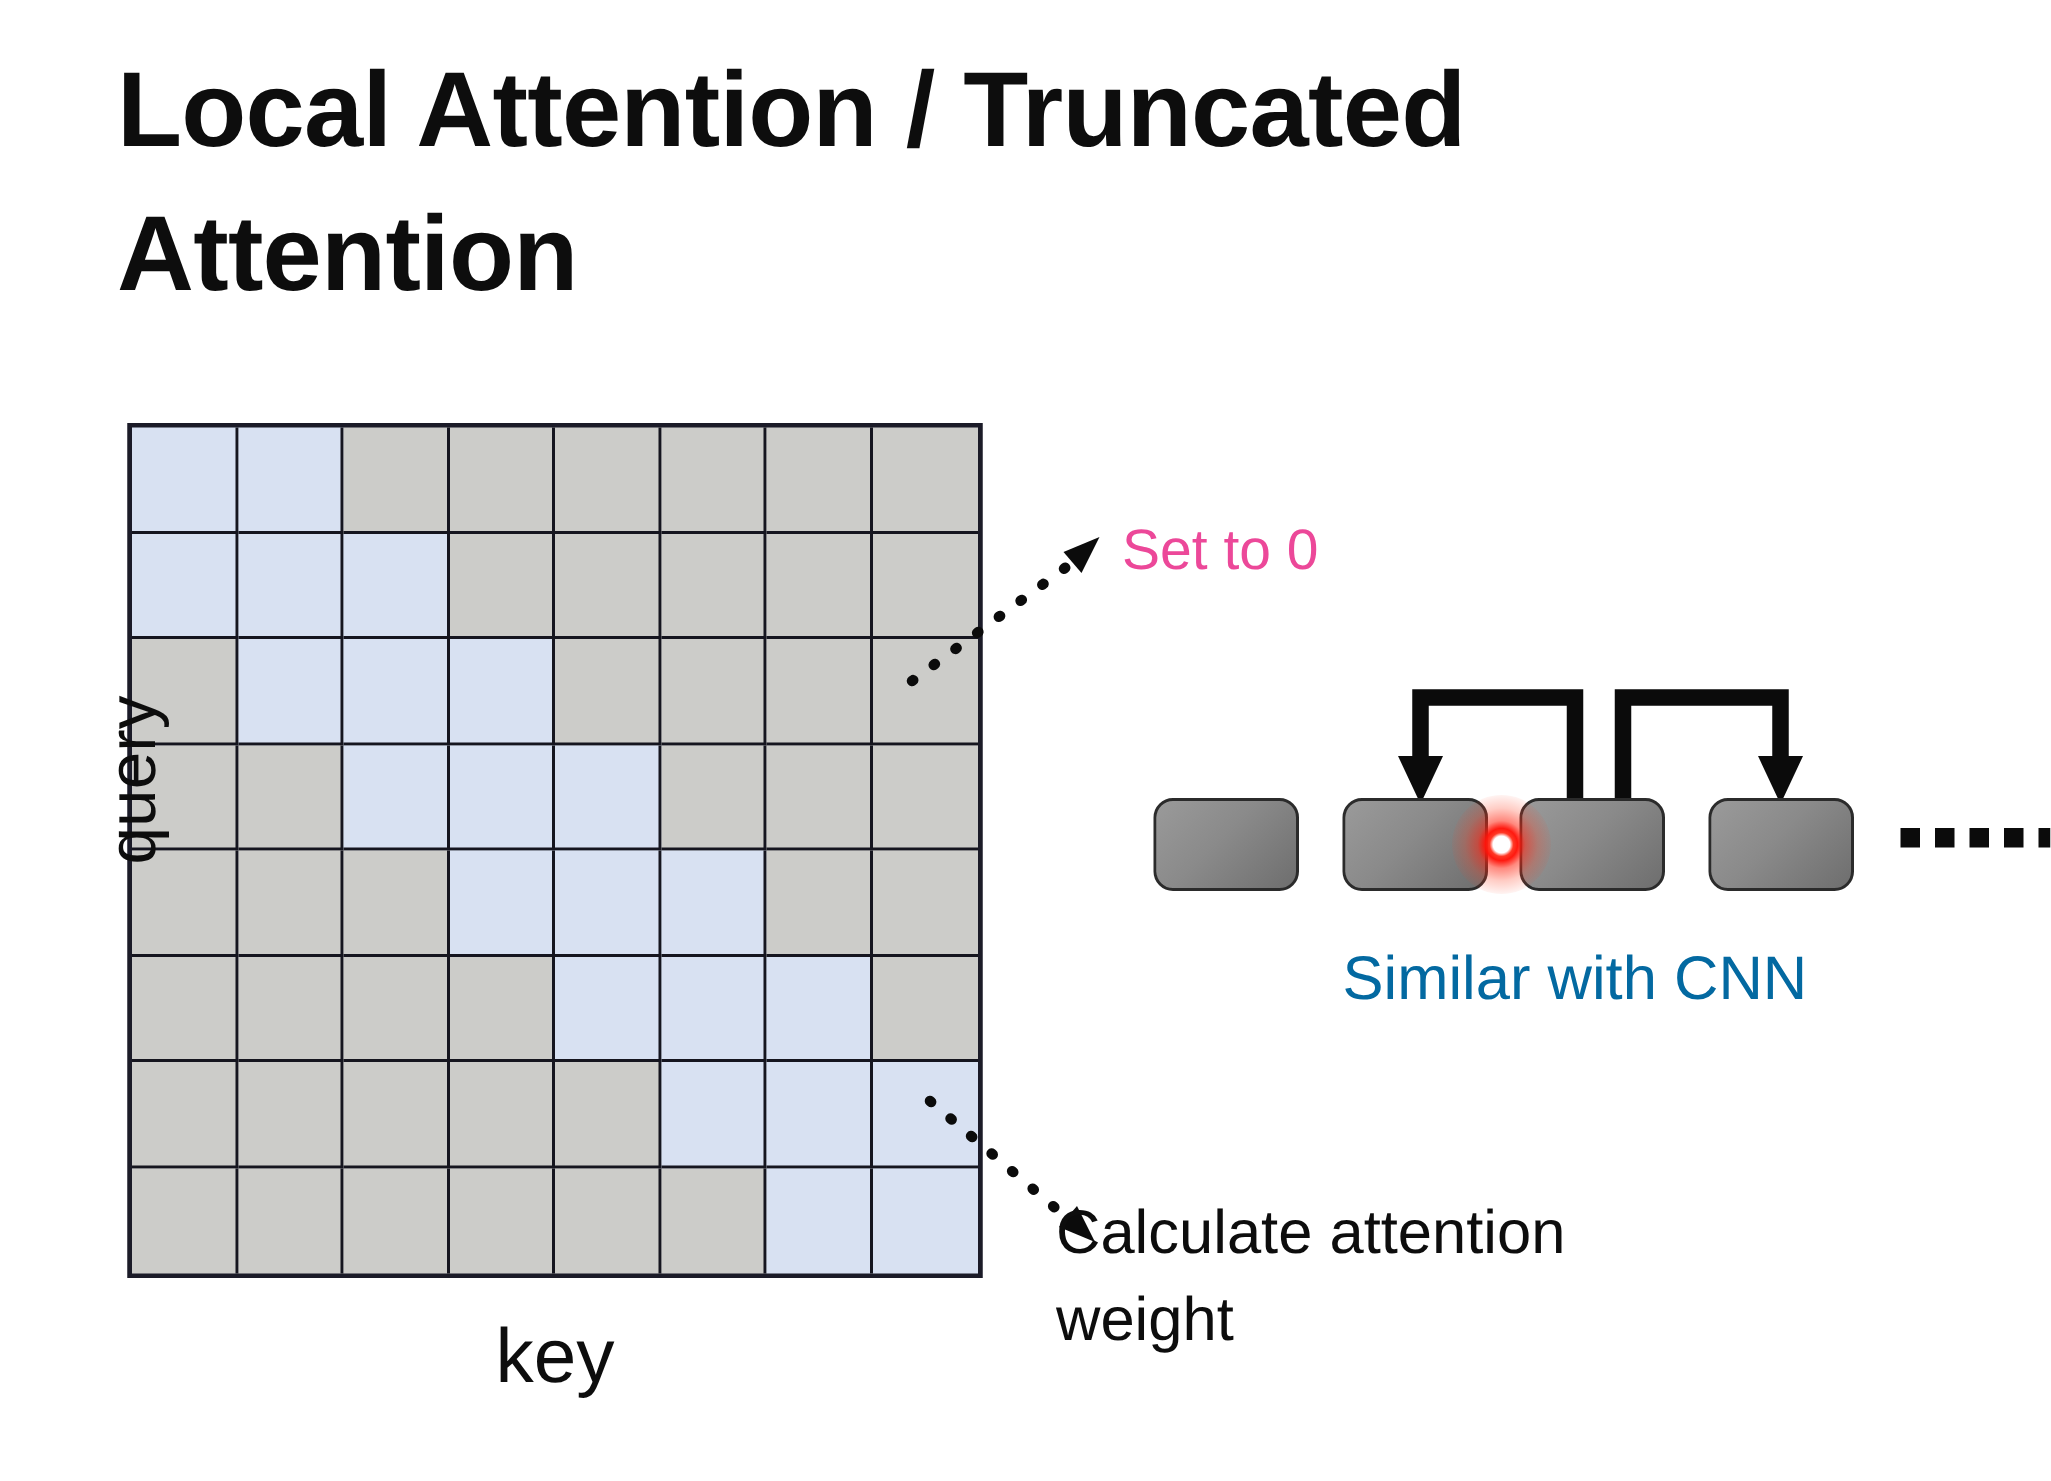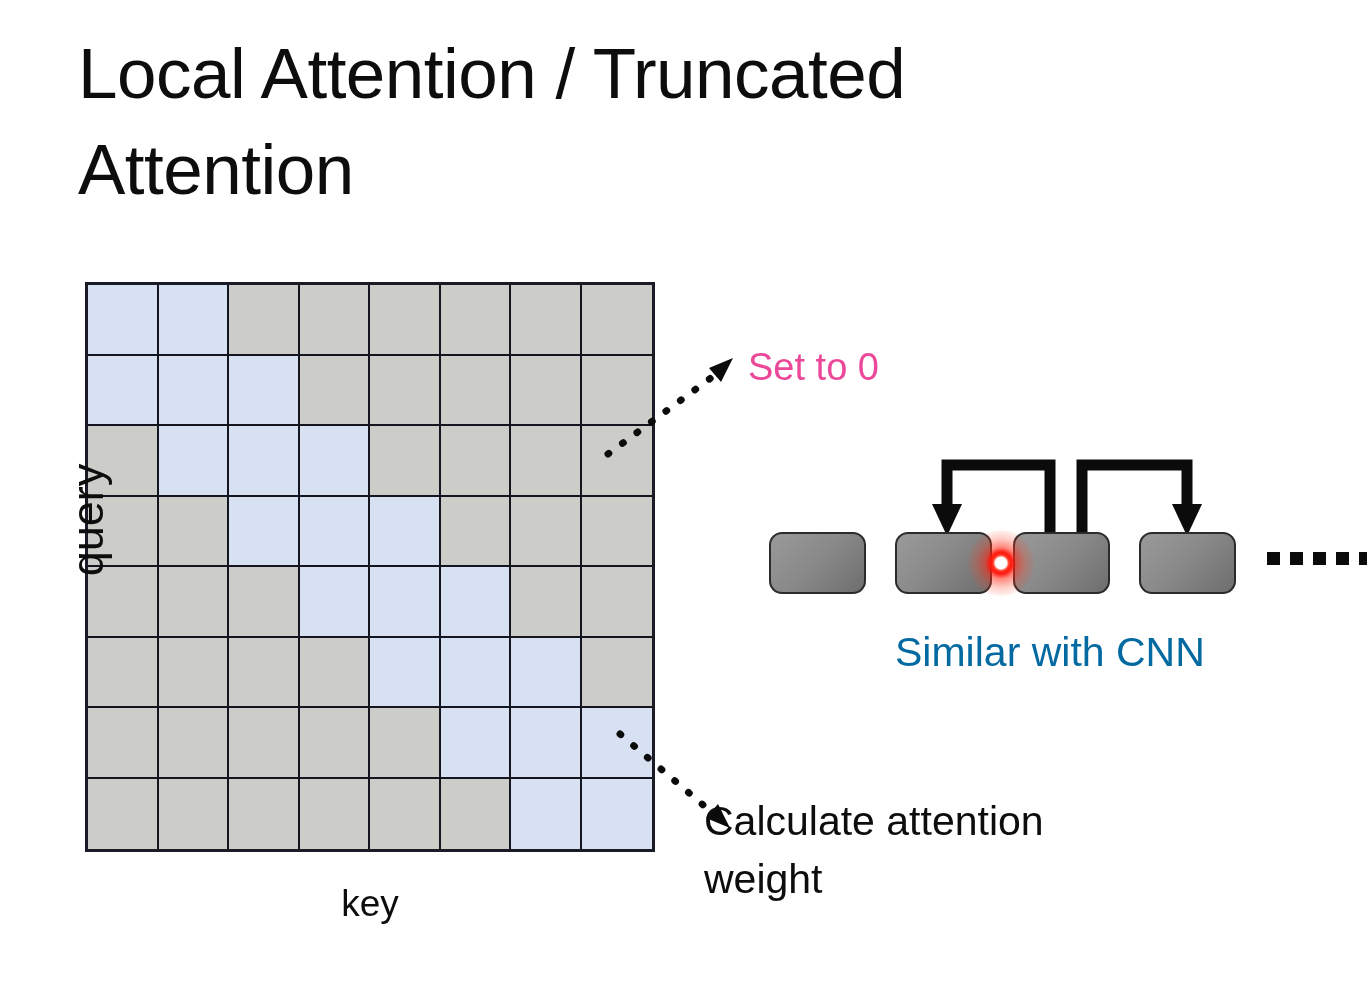--- a/index.html
+++ b/index.html
@@ -21,21 +21,21 @@
   }
 
   
   #slide-title {
     position: absolute;
     left: 78px;
     top: 26px;
     width: 1000px;
     font-size: 71px;
     line-height: 96px;
-    font-weight: 400;
+    font-weight: 700;
     letter-spacing: -0.5px;
     color: #0d0d0d;
     white-space: pre-line;
   }
 
   
   #matrix-wrap {
     position: absolute;
     left: 85px;
     top: 282px;
@@ -75,21 +75,21 @@
     color: #0d0d0d;
     transform: rotate(-90deg);
     transform-origin: center center;
   }
   #key-label {
     position: absolute;
     left: 280px;
     top: 878px;
     width: 180px;
     text-align: center;
-    font-size: 37px;
+    font-size: 51px;
     line-height: 52px;
     color: #0d0d0d;
   }
 
   
   #set-to-zero-text {
     position: absolute;
     left: 748px;
     top: 341px;
     font-size: 38px;

